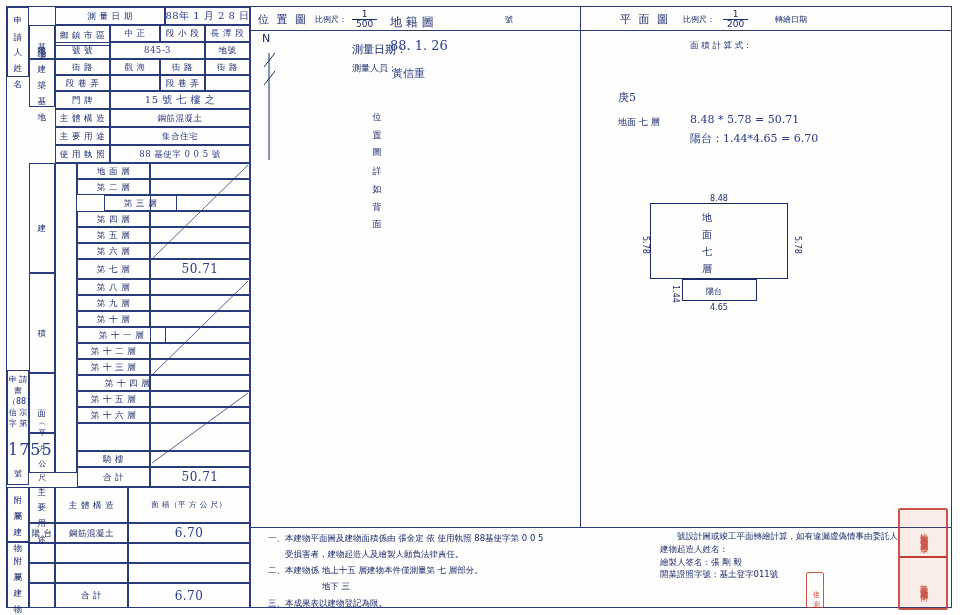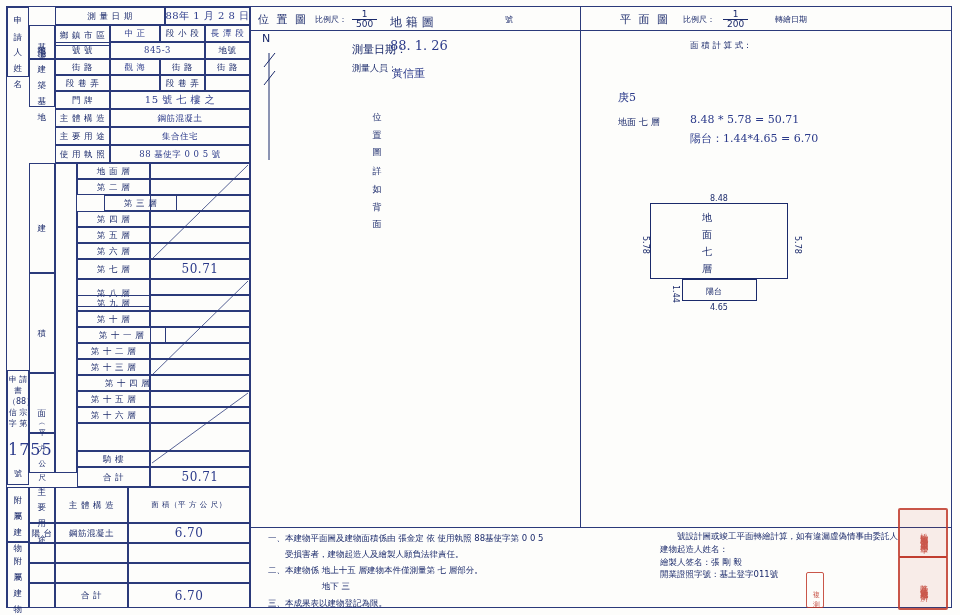--- a/index.html
+++ b/index.html
@@ -119,21 +119,21 @@
 
   <div class="cell" style="left:77px;top:227px;width:73px;height:16px;">第 五 層</div>
   <div class="cell hand big" style="left:150px;top:227px;width:100px;height:16px;"></div>
 
   <div class="cell" style="left:77px;top:243px;width:73px;height:16px;">第 六 層</div>
   <div class="cell hand big" style="left:150px;top:243px;width:100px;height:16px;"></div>
 
   <div class="cell" style="left:77px;top:259px;width:73px;height:20px;">第 七 層</div>
   <div class="cell hand big" style="left:150px;top:259px;width:100px;height:20px;">50.71</div>
 
-  <div class="cell" style="left:77px;top:279px;width:73px;height:28px;">第 八 層</div>
+  <div class="cell" style="left:77px;top:279px;width:73px;height:16px;">第 八 層</div>
   <div class="cell hand big" style="left:150px;top:279px;width:100px;height:16px;"></div>
 
   <div class="cell" style="left:77px;top:295px;width:73px;height:16px;">第 九 層</div>
   <div class="cell hand big" style="left:150px;top:295px;width:100px;height:16px;"></div>
 
   <div class="cell" style="left:77px;top:311px;width:73px;height:16px;">第 十 層</div>
   <div class="cell hand big" style="left:150px;top:311px;width:100px;height:16px;"></div>
 
   <div class="cell" style="left:77px;top:327px;width:89px;height:16px;">第 十 一 層</div>
   <div class="cell hand big" style="left:150px;top:327px;width:100px;height:16px;"></div>

